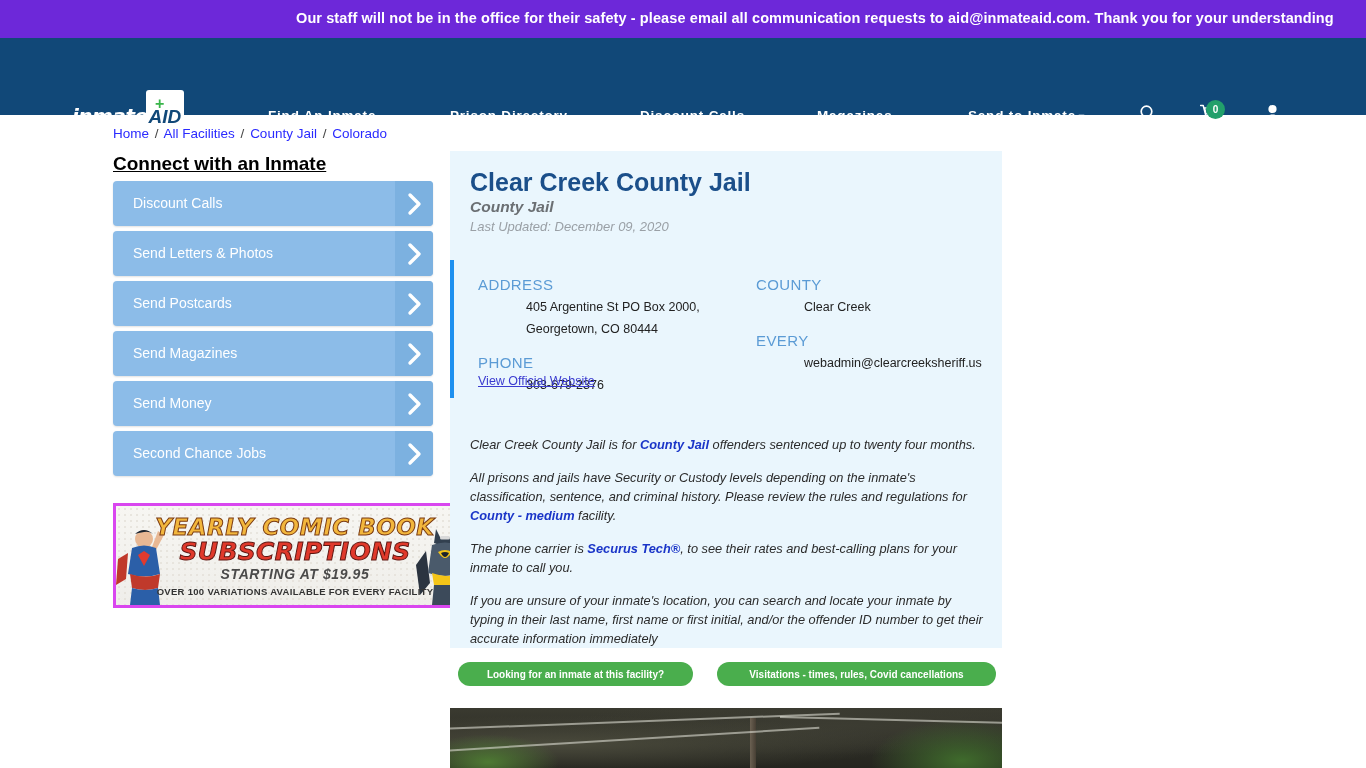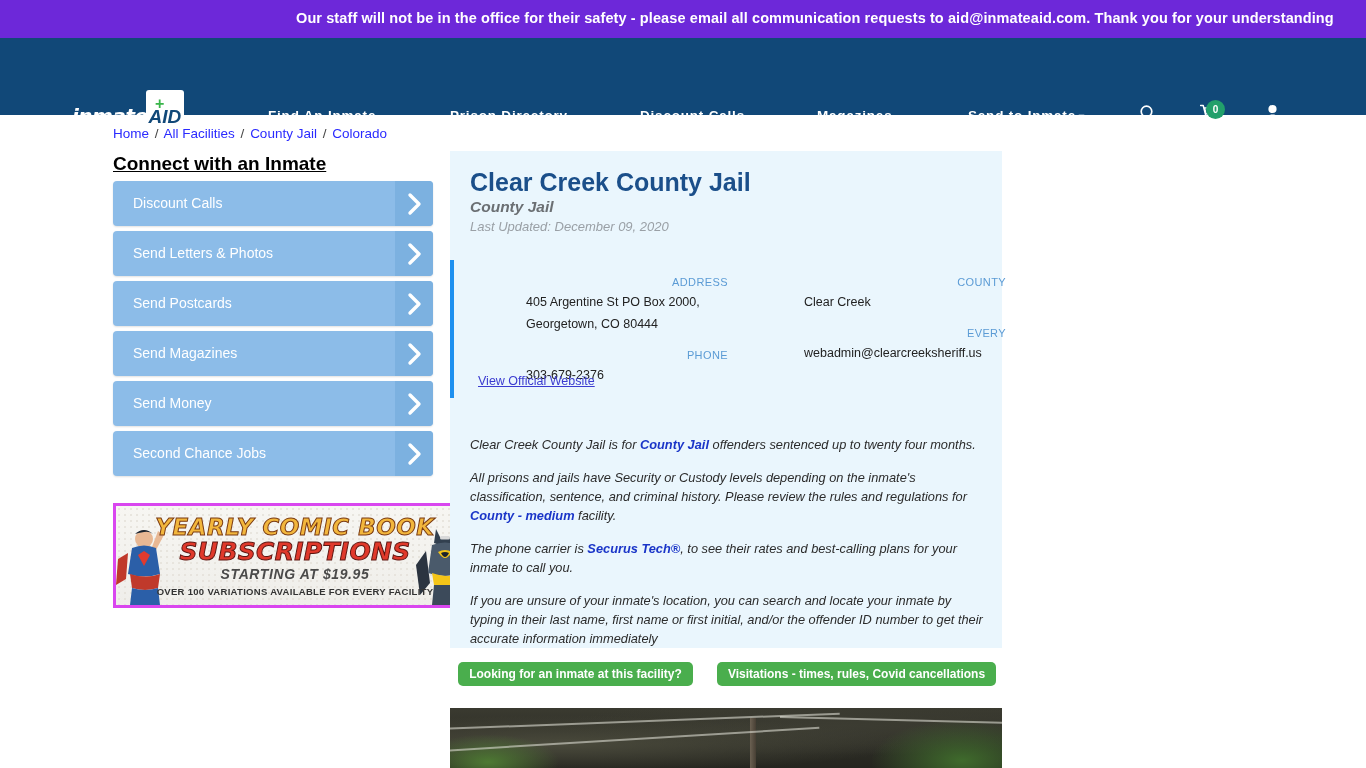--- a/index.html
+++ b/index.html
@@ -235,25 +235,24 @@
   .accent-bar {
     position: absolute; left: 0px; top: 109px;
     width: 4px; height: 138px;
     background: #1e90ef;
   }
 
   .info-grid { position: absolute; left: 28px; top: 125px; width: 510px; }
   .info-col-a { position: absolute; left: 0; top: 0; width: 250px; }
   .info-col-b { position: absolute; left: 278px; top: 0; width: 250px; }
   .info-label {
-    font-size: 11px;
+    font-size: 15px;
     color: #5b9bd5;
     letter-spacing: 0.4px;
     margin-bottom: 3px;
-    text-align: right;
   }
   .info-value {
     font-size: 12.5px;
     color: #222222;
     line-height: 22px;
     margin-bottom: 14px;
     margin-left: 48px;
   }
   .official-link {
     position: absolute; left: 28px; top: 223px;
@@ -271,23 +270,23 @@
     color: #2b2b2b;
     line-height: 19px;
   }
   .desc b { color: #1a35c8; font-style: italic; }
 
   
   .cta {
     position: absolute;
     height: 24px;
     background: #4aae4d;
-    border-radius: 5px;
-    color: #ffffff;
-    font-size: 12px;
+    border-radius: 16px;
+    color: #ffffff;
+    font-size: 10px;
     font-weight: bold;
     display: flex; align-items: center; justify-content: center;
     cursor: pointer;
     white-space: nowrap;
   }
   .cta-1 { left: 458px; top: 662px; width: 235px; }
   .cta-2 { left: 717px; top: 662px; width: 279px; }
 
   
   .photo {

